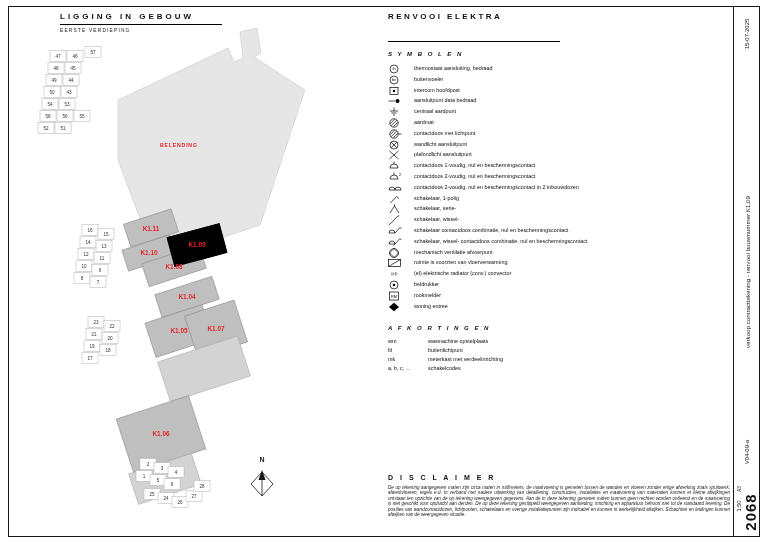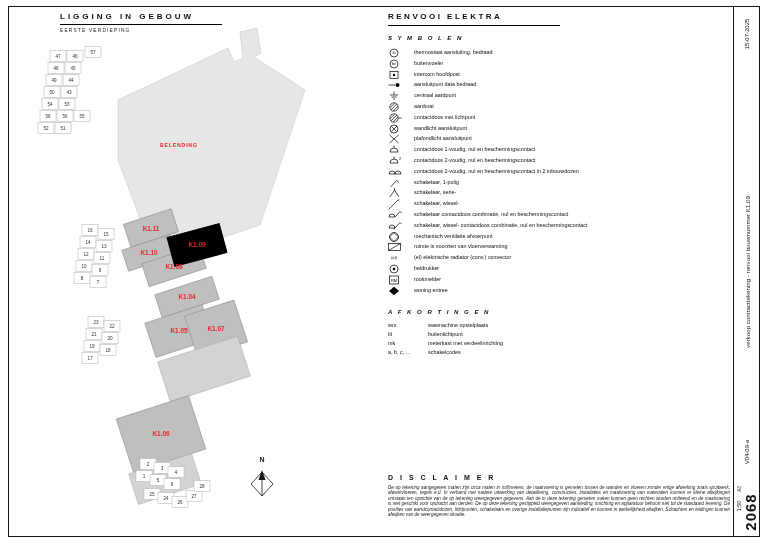--- a/index.html
+++ b/index.html
@@ -24,21 +24,21 @@
   .unit-cell{fill:#ffffff;stroke:#b0b0b0;stroke-width:0.5;}
   .unit-num{font-size:4.6px;fill:#333;text-anchor:middle;font-family:inherit;}
   .apt-label{font-size:6.4px;font-weight:700;fill:#e8262a;text-anchor:middle;font-family:inherit;}
   .belending-label{font-size:5.2px;font-weight:700;fill:#e8262a;letter-spacing:0.8px;font-family:inherit;}
   .compass line,.compass polygon{stroke:#161616;stroke-width:0.8;fill:none;}
   .compass .fillb{fill:#161616;stroke:none;}
   .compass-n{font-size:7px;font-weight:700;fill:#161616;text-anchor:middle;font-family:inherit;}
 
   
   .legend{position:absolute;left:388px;top:12px;width:344px;}
-  .legend-title{font-size:8px;font-weight:700;letter-spacing:2.5px;padding-bottom:4px;
+  .legend-title{font-size:8px;font-weight:700;letter-spacing:2.5px;padding-bottom:20px;
                 border-bottom:1px solid #000;width:172px;}
   .sec-header{margin-top:9px;margin-bottom:7px;font-size:6px;font-weight:700;
               font-style:italic;letter-spacing:2px;}
   .abbr-h{margin-top:13px;}
   .sym-row{display:flex;gap:8px;min-height:10.8px;align-items:flex-start;}
   .sym-ic{flex:0 0 18px;width:18px;display:flex;justify-content:flex-start;}
   .sym-ic svg{width:14px;height:10px;overflow:visible;}
   .sym-ic svg *{stroke:#000;stroke-width:0.7;fill:none;}
   .sym-ic svg text{fill:#000;stroke:none;font-size:3.8px;text-anchor:middle;font-family:inherit;}
   .sym-ic svg .f{fill:#000;stroke:none;}

